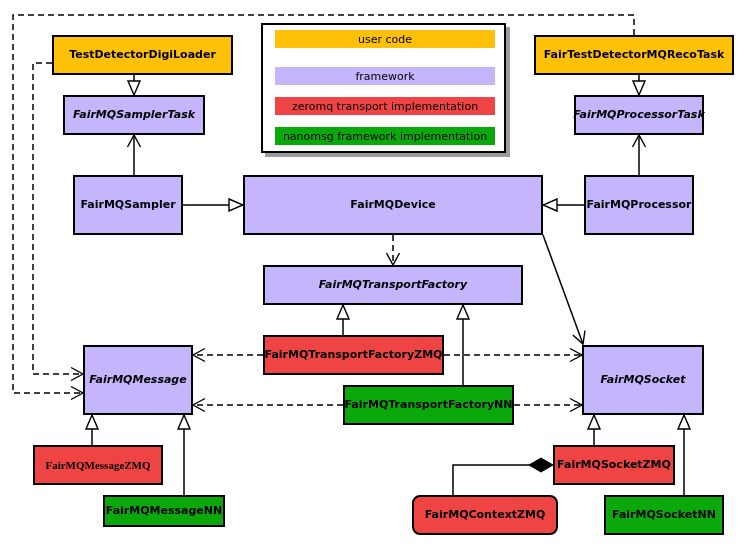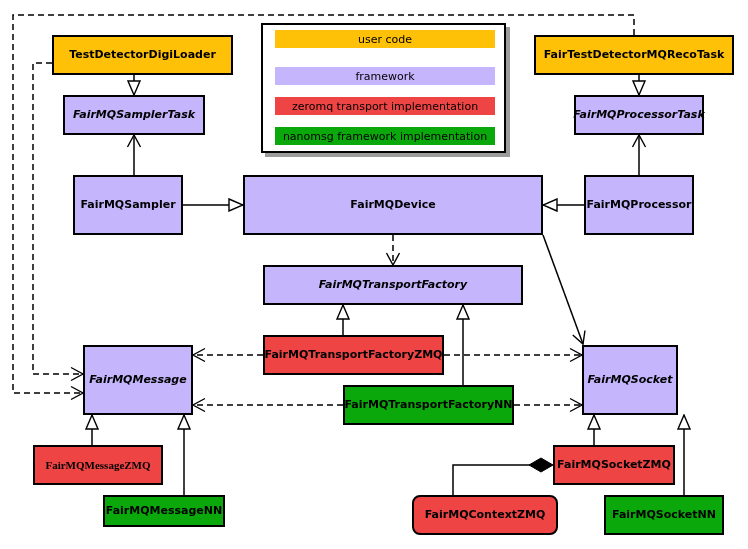--- a/index.html
+++ b/index.html
@@ -23,21 +23,21 @@
   #n1{left:534px;top:35px;width:200px;height:40px;}
   #n2{left:63px;top:95px;width:142px;height:40px;}
   #n3{left:574px;top:95px;width:130px;height:40px;}
   #n4{left:73px;top:175px;width:110px;height:60px;}
   #n5{left:243px;top:175px;width:300px;height:60px;}
   #n6{left:584px;top:175px;width:110px;height:60px;}
   #n7{left:263px;top:265px;width:260px;height:40px;}
   #n8{left:263px;top:335px;width:181px;height:40px;}
   #n9{left:343px;top:385px;width:171px;height:40px;}
   #n10{left:83px;top:345px;width:110px;height:70px;}
-  #n11{left:582px;top:345px;width:96px;height:70px;}
+  #n11{left:582px;top:345px;width:122px;height:70px;}
   #n12{left:33px;top:445px;width:130px;height:40px;font-family:Liberation Serif, serif;}
   #n13{left:103px;top:495px;width:122px;height:32px;}
   #n14{left:553px;top:445px;width:122px;height:40px;}
   #n15{left:604px;top:495px;width:120px;height:40px;}
   #n16{left:412px;top:495px;width:146px;height:40px;border-radius:8px;}
   
   #legend{
     position:absolute;left:261px;top:23px;width:245px;height:130px;
     background:#fff;border:2px solid #000;box-sizing:border-box;
     box-shadow:4px 4px 0 #9c9c9c;

